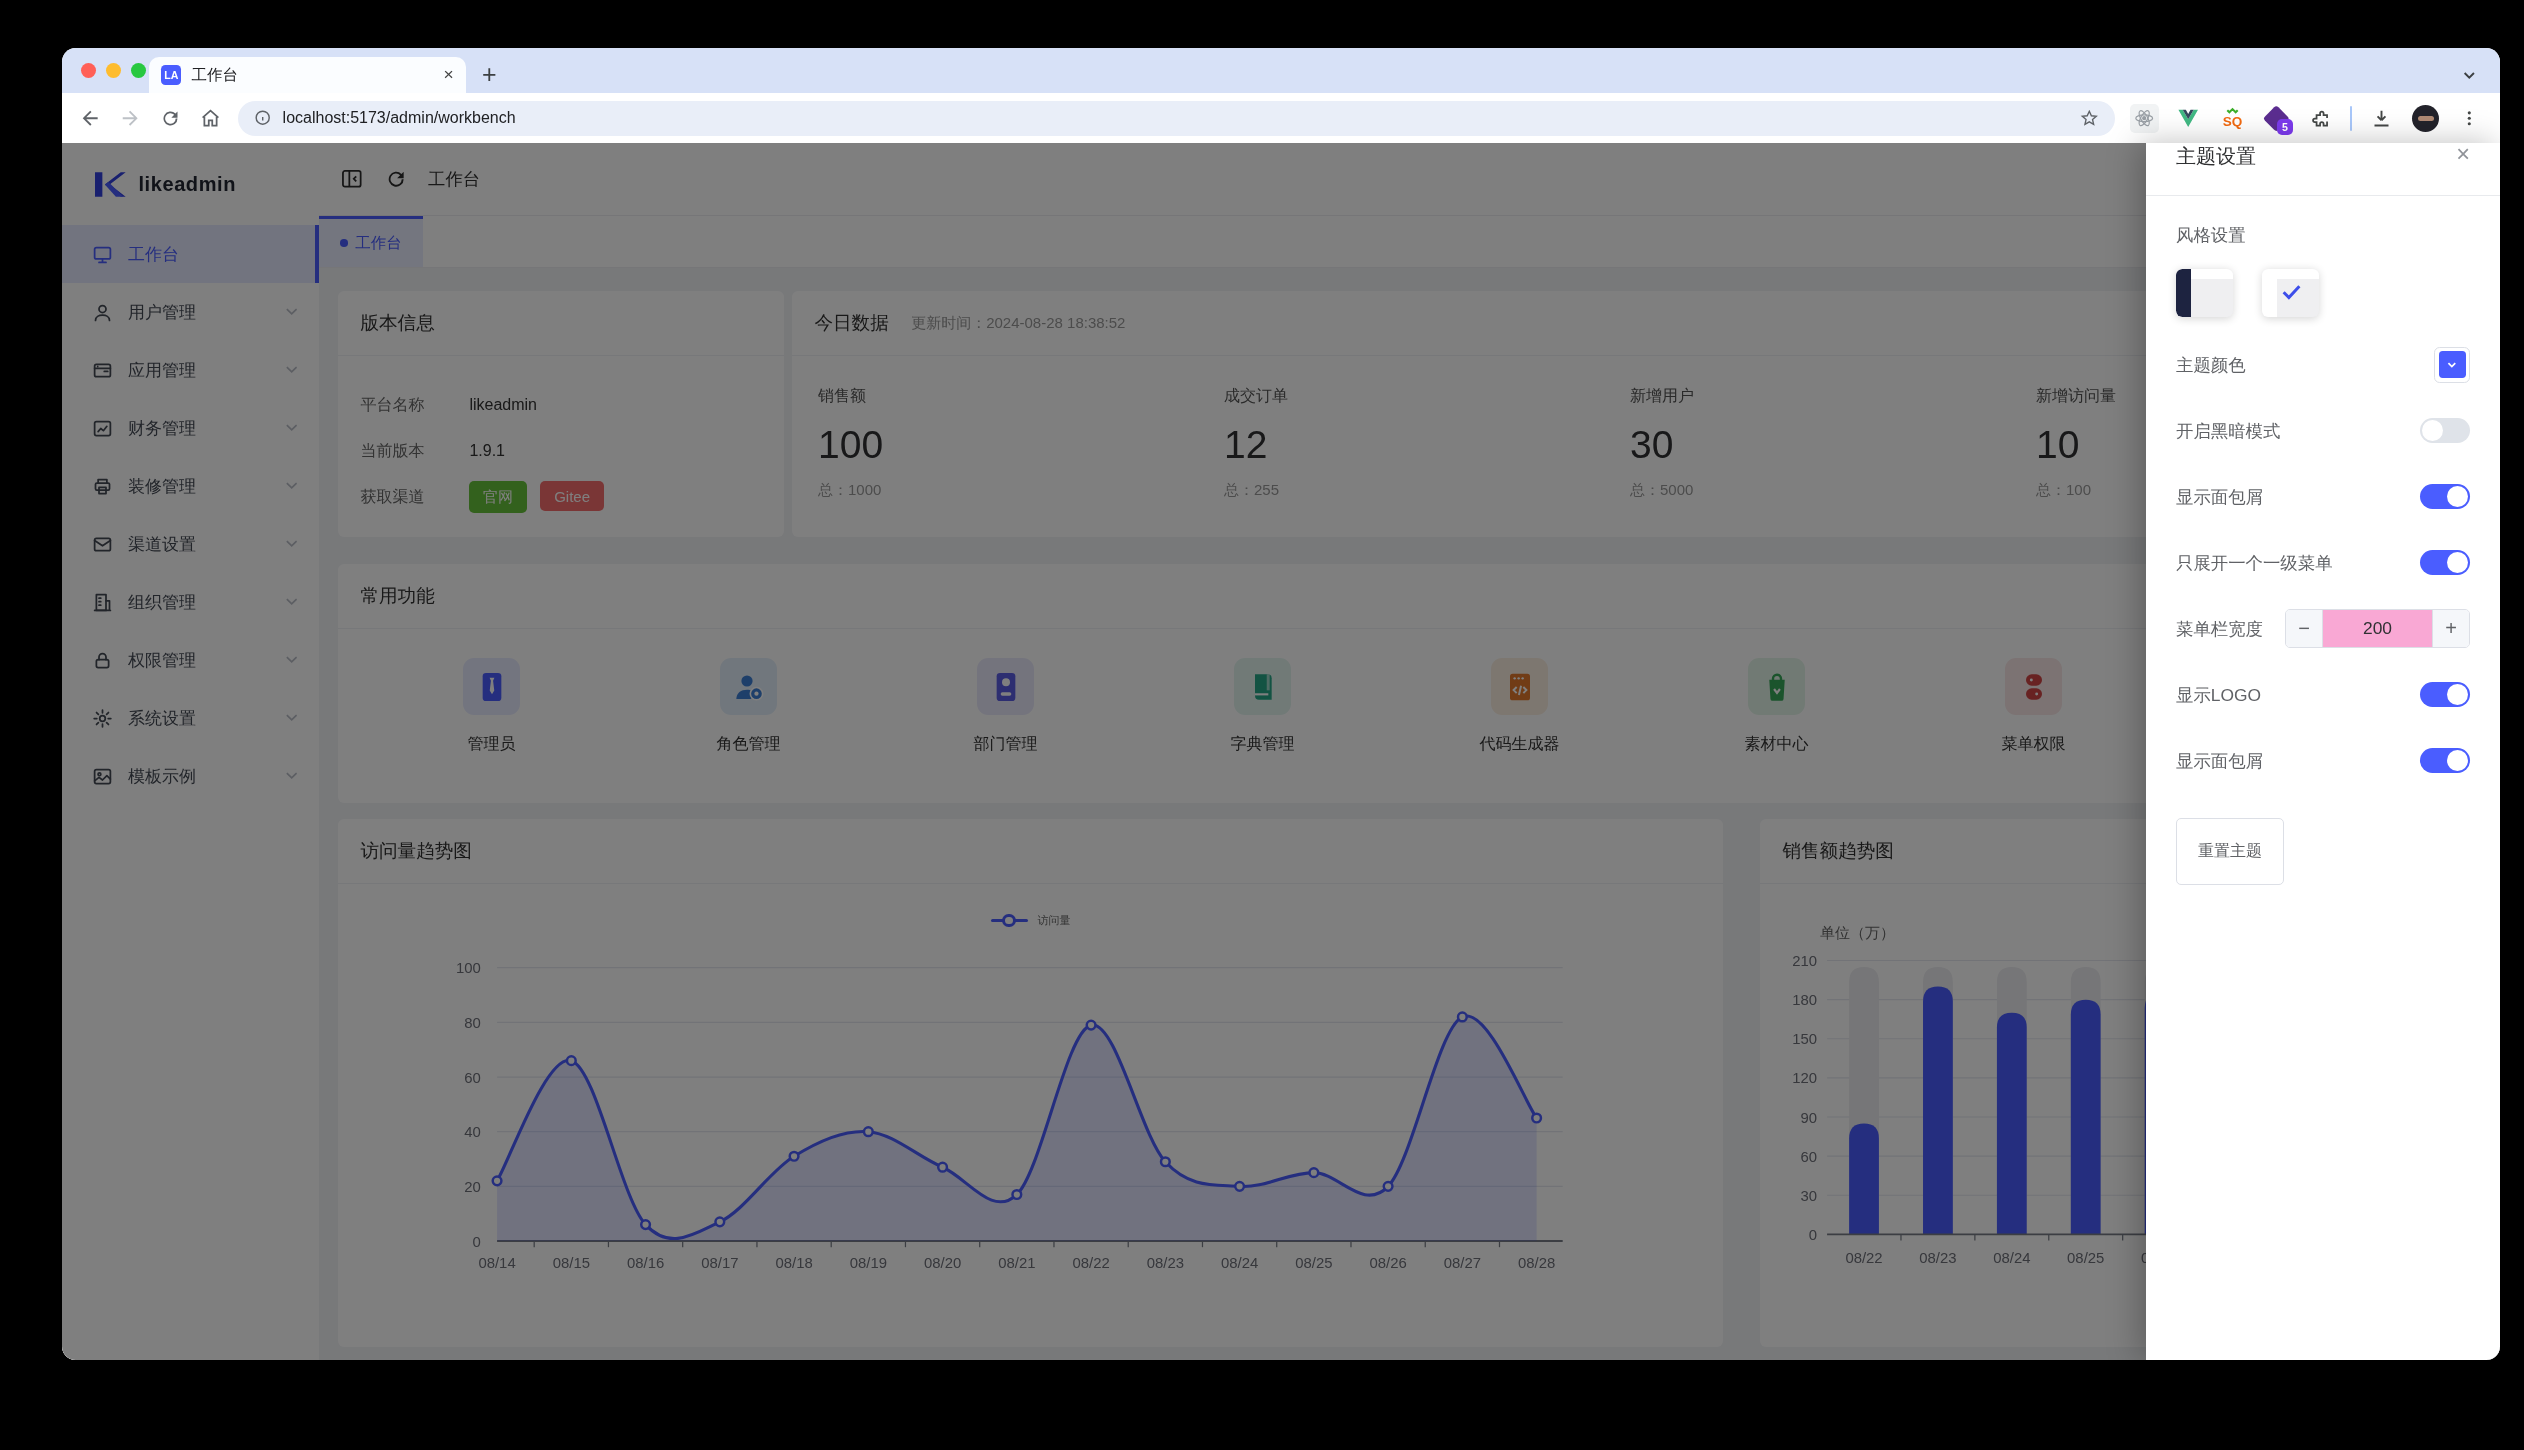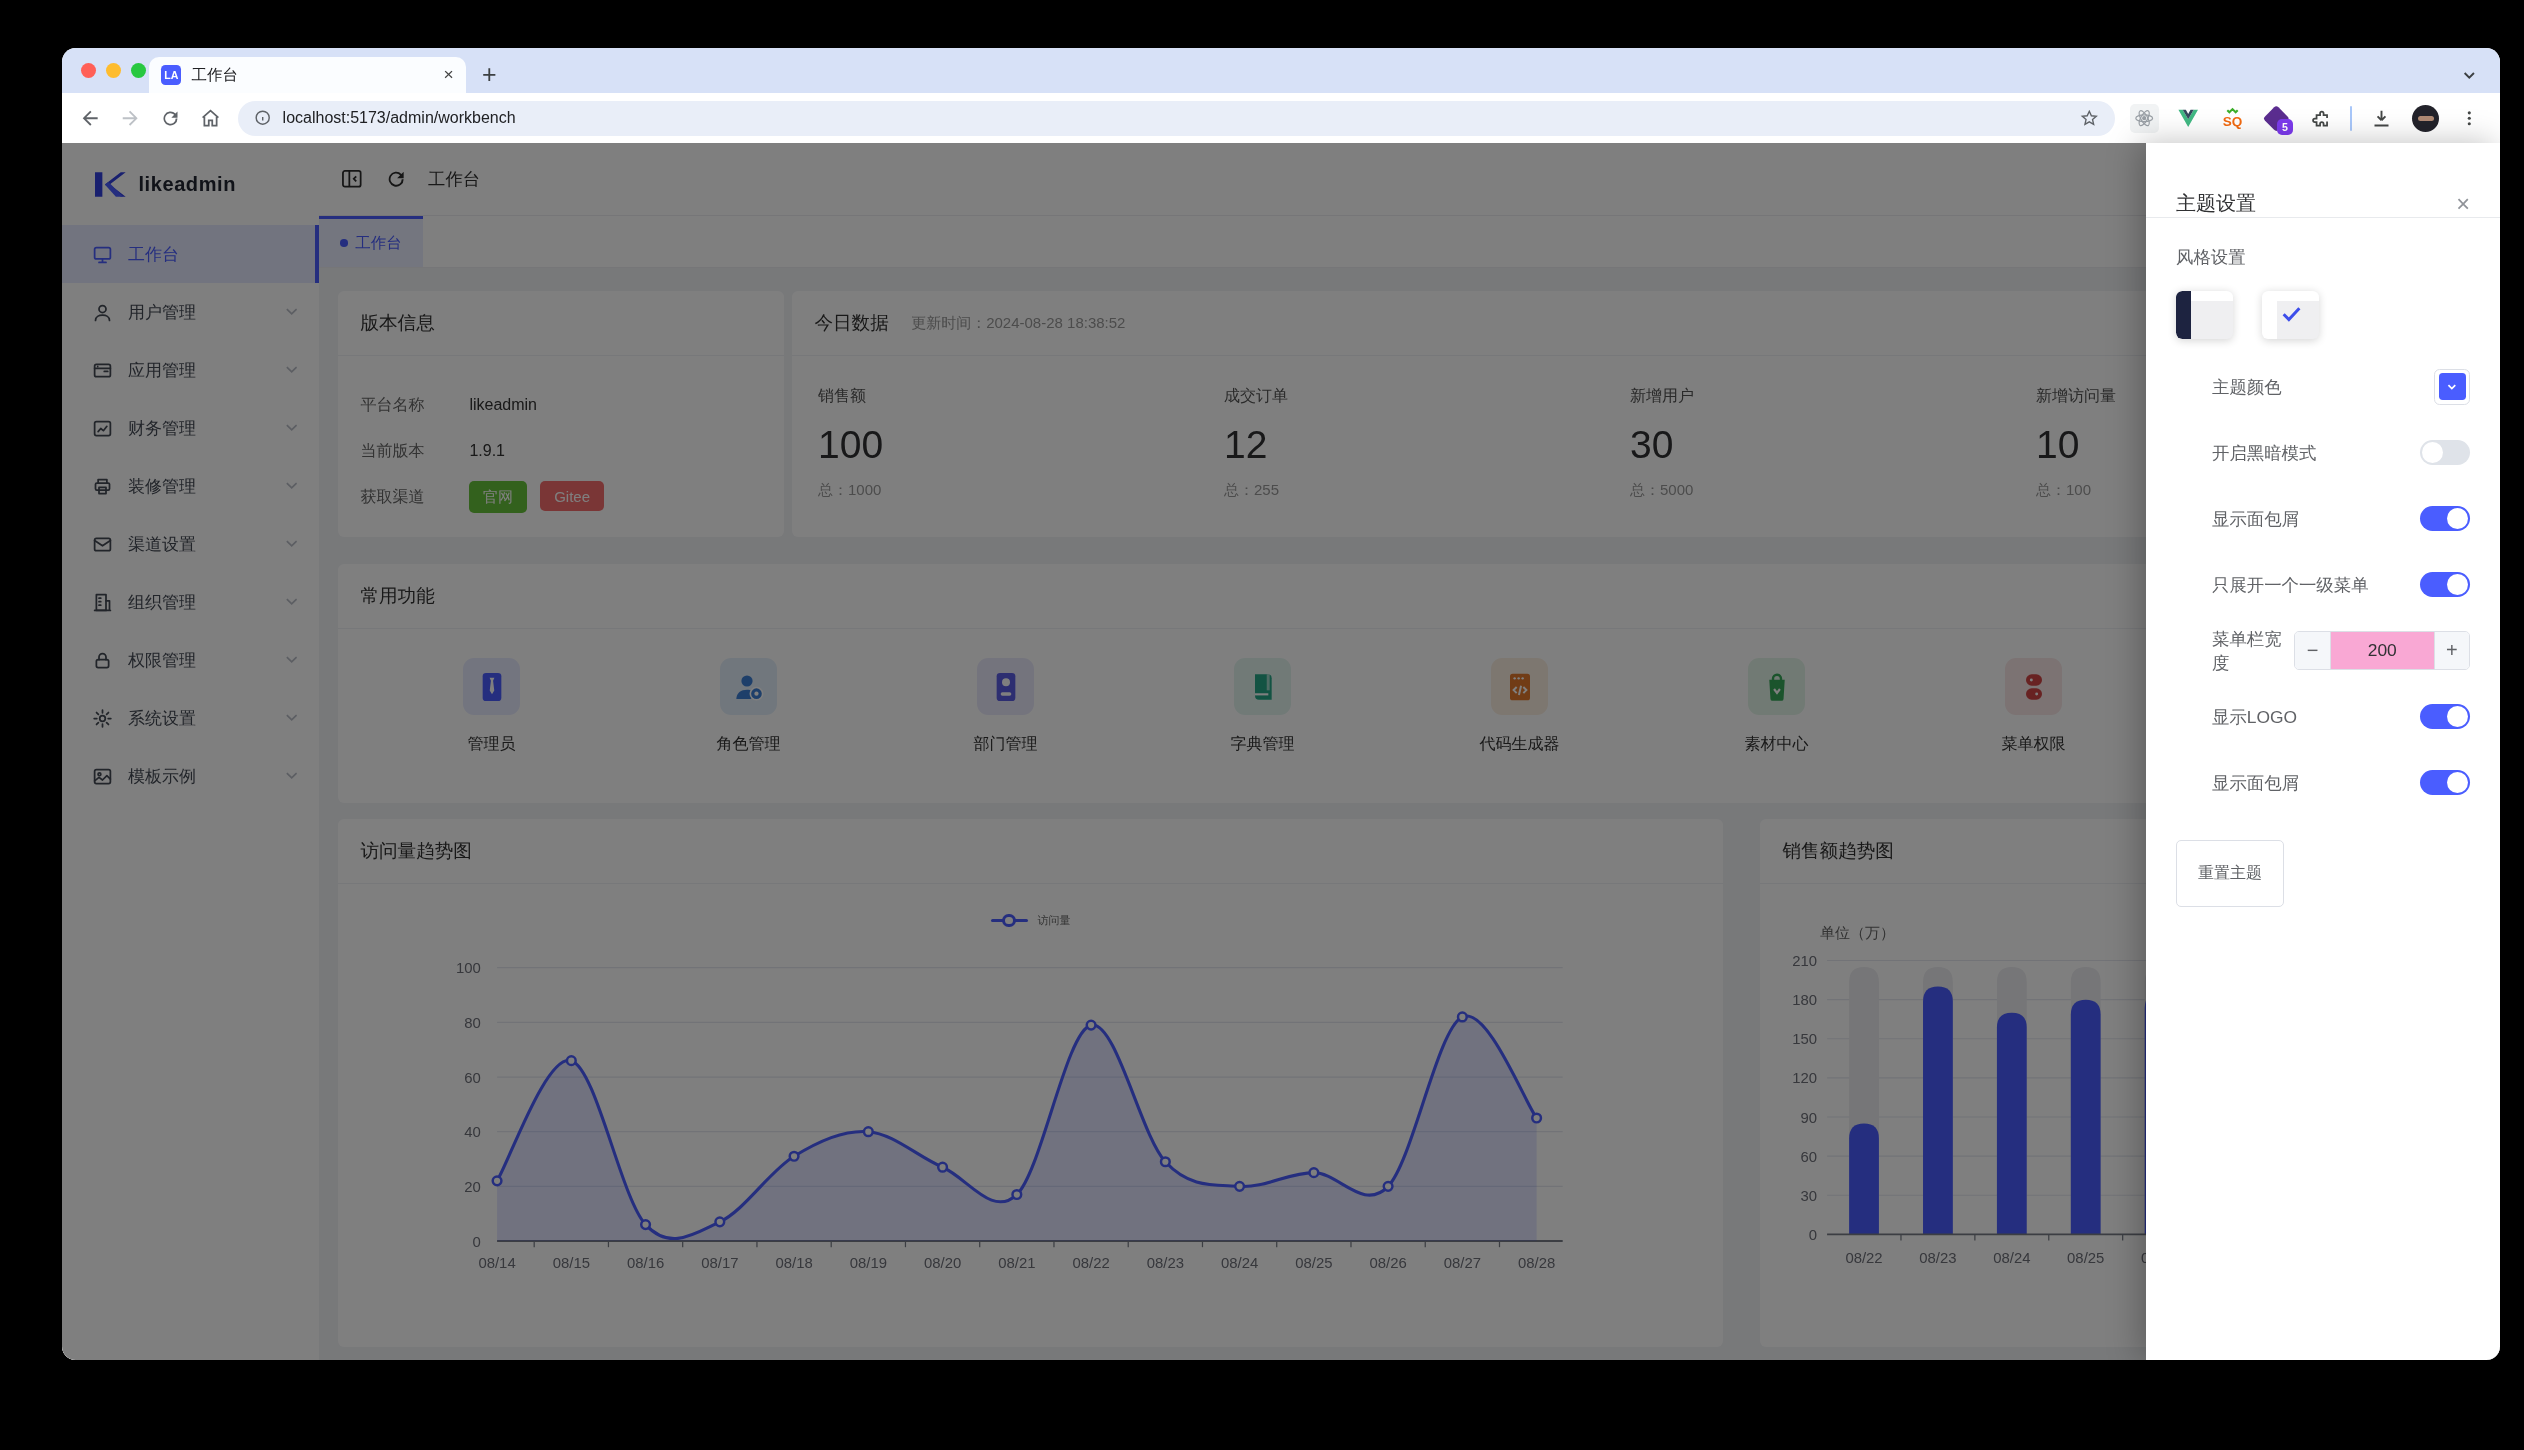--- a/index.html
+++ b/index.html
@@ -77,31 +77,31 @@
   .legend { display:flex; justify-content:center; align-items:center; gap:10px; margin-top:29px; }
   .lg-mark { position:relative; width:37px; height:13.7px; }
   .lg-mark .ln { position:absolute; top:5.6px; left:0; right:0; height:3.1px; border-radius:1.9px; background:#4a5dff; }
   .lg-mark .cr { position:absolute; left:11.8px; top:0; width:13.7px; height:13.7px; border-radius:50%; background:#fff; border:3.1px solid #4a5dff; }
   .lg-text { font-size:11px; color:#666; }
   .unit { font-size:15px; color:#666; margin:40px 0 0 60px; }
 
   
   .overlay { position:absolute; inset:0; background:rgba(0,0,0,0.5); z-index:40; }
   .drawer { position:absolute; top:0; right:0; bottom:0; width:354px; background:#fff; z-index:50; box-shadow:-7.5px 0 30px rgba(0,0,0,.25); display:flex; flex-direction:column; }
-  .dr-head { height:75px; display:flex; align-items:flex-end; justify-content:space-between; padding:0 30px; border-bottom:1.2px solid #e8eaed; flex:none; }
+  .dr-head { height:53px; display:flex; align-items:flex-start; justify-content:space-between; padding:0 30px; border-bottom:1.2px solid #e8eaed; flex:none; }
   .dr-title { font-size:20px; color:#303133; }
   .dr-close { font-size:23.6px; color:#909399; line-height:1; }
   .dr-body { padding:27px 30px; }
   .sec-label { font-size:17.4px; color:#606266; }
   .styles { display:flex; gap:29px; margin-top:22.4px; }
   .style-opt { width:57px; height:48px; border-radius:6.2px; background:#efeff1; box-shadow:0 1.9px 8.7px rgba(0,0,0,.16); position:relative; overflow:hidden; }
   .style-opt .side { position:absolute; left:0; top:0; bottom:0; width:15px; }
   .style-opt .top { position:absolute; left:15px; top:0; right:0; height:10px; background:#fff; }
   .style-opt .chk { position:absolute; left:18.6px; top:13.7px; }
-  .dr-row { display:flex; align-items:center; justify-content:space-between; margin-top:29px; height:37px;margin-left:36px; }
+  .dr-row { display:flex; align-items:center; justify-content:space-between; margin-top:29px; height:37px; }
   .dr-label { font-size:17.4px; color:#606266; }
   .swatch { width:36px; height:36px; border:1.2px solid #dcdfe6; border-radius:5.6px; display:flex; align-items:center; justify-content:center; background:#fff; }
   .swatch .inner { width:27px; height:27px; border-radius:3.7px; background:#4a5dff; display:flex; align-items:center; justify-content:center; }
   .toggle { width:50px; height:25px; border-radius:12.4px; position:relative; flex:none; }
   .toggle.on { background:#4a5dff; } .toggle.off { background:#dfe3e9; }
   .toggle .knob { position:absolute; top:1.9px; width:21px; height:21px; border-radius:50%; background:#fff; }
   .toggle.on .knob { right:1.9px; } .toggle.off .knob { left:1.9px; }
   .stepper { display:flex; height:39px; border:1.2px solid #dcdfe6; border-radius:5px; overflow:hidden; }
   .st-btn { width:36px; background:#f5f7fa; display:flex; align-items:center; justify-content:center; font-size:20px; color:#606266; }
   .st-val { width:111px; background:#f9a8d4; display:flex; align-items:center; justify-content:center; font-size:17.4px; color:#303133; border-left:1.2px solid #dcdfe6; border-right:1.2px solid #dcdfe6; }

